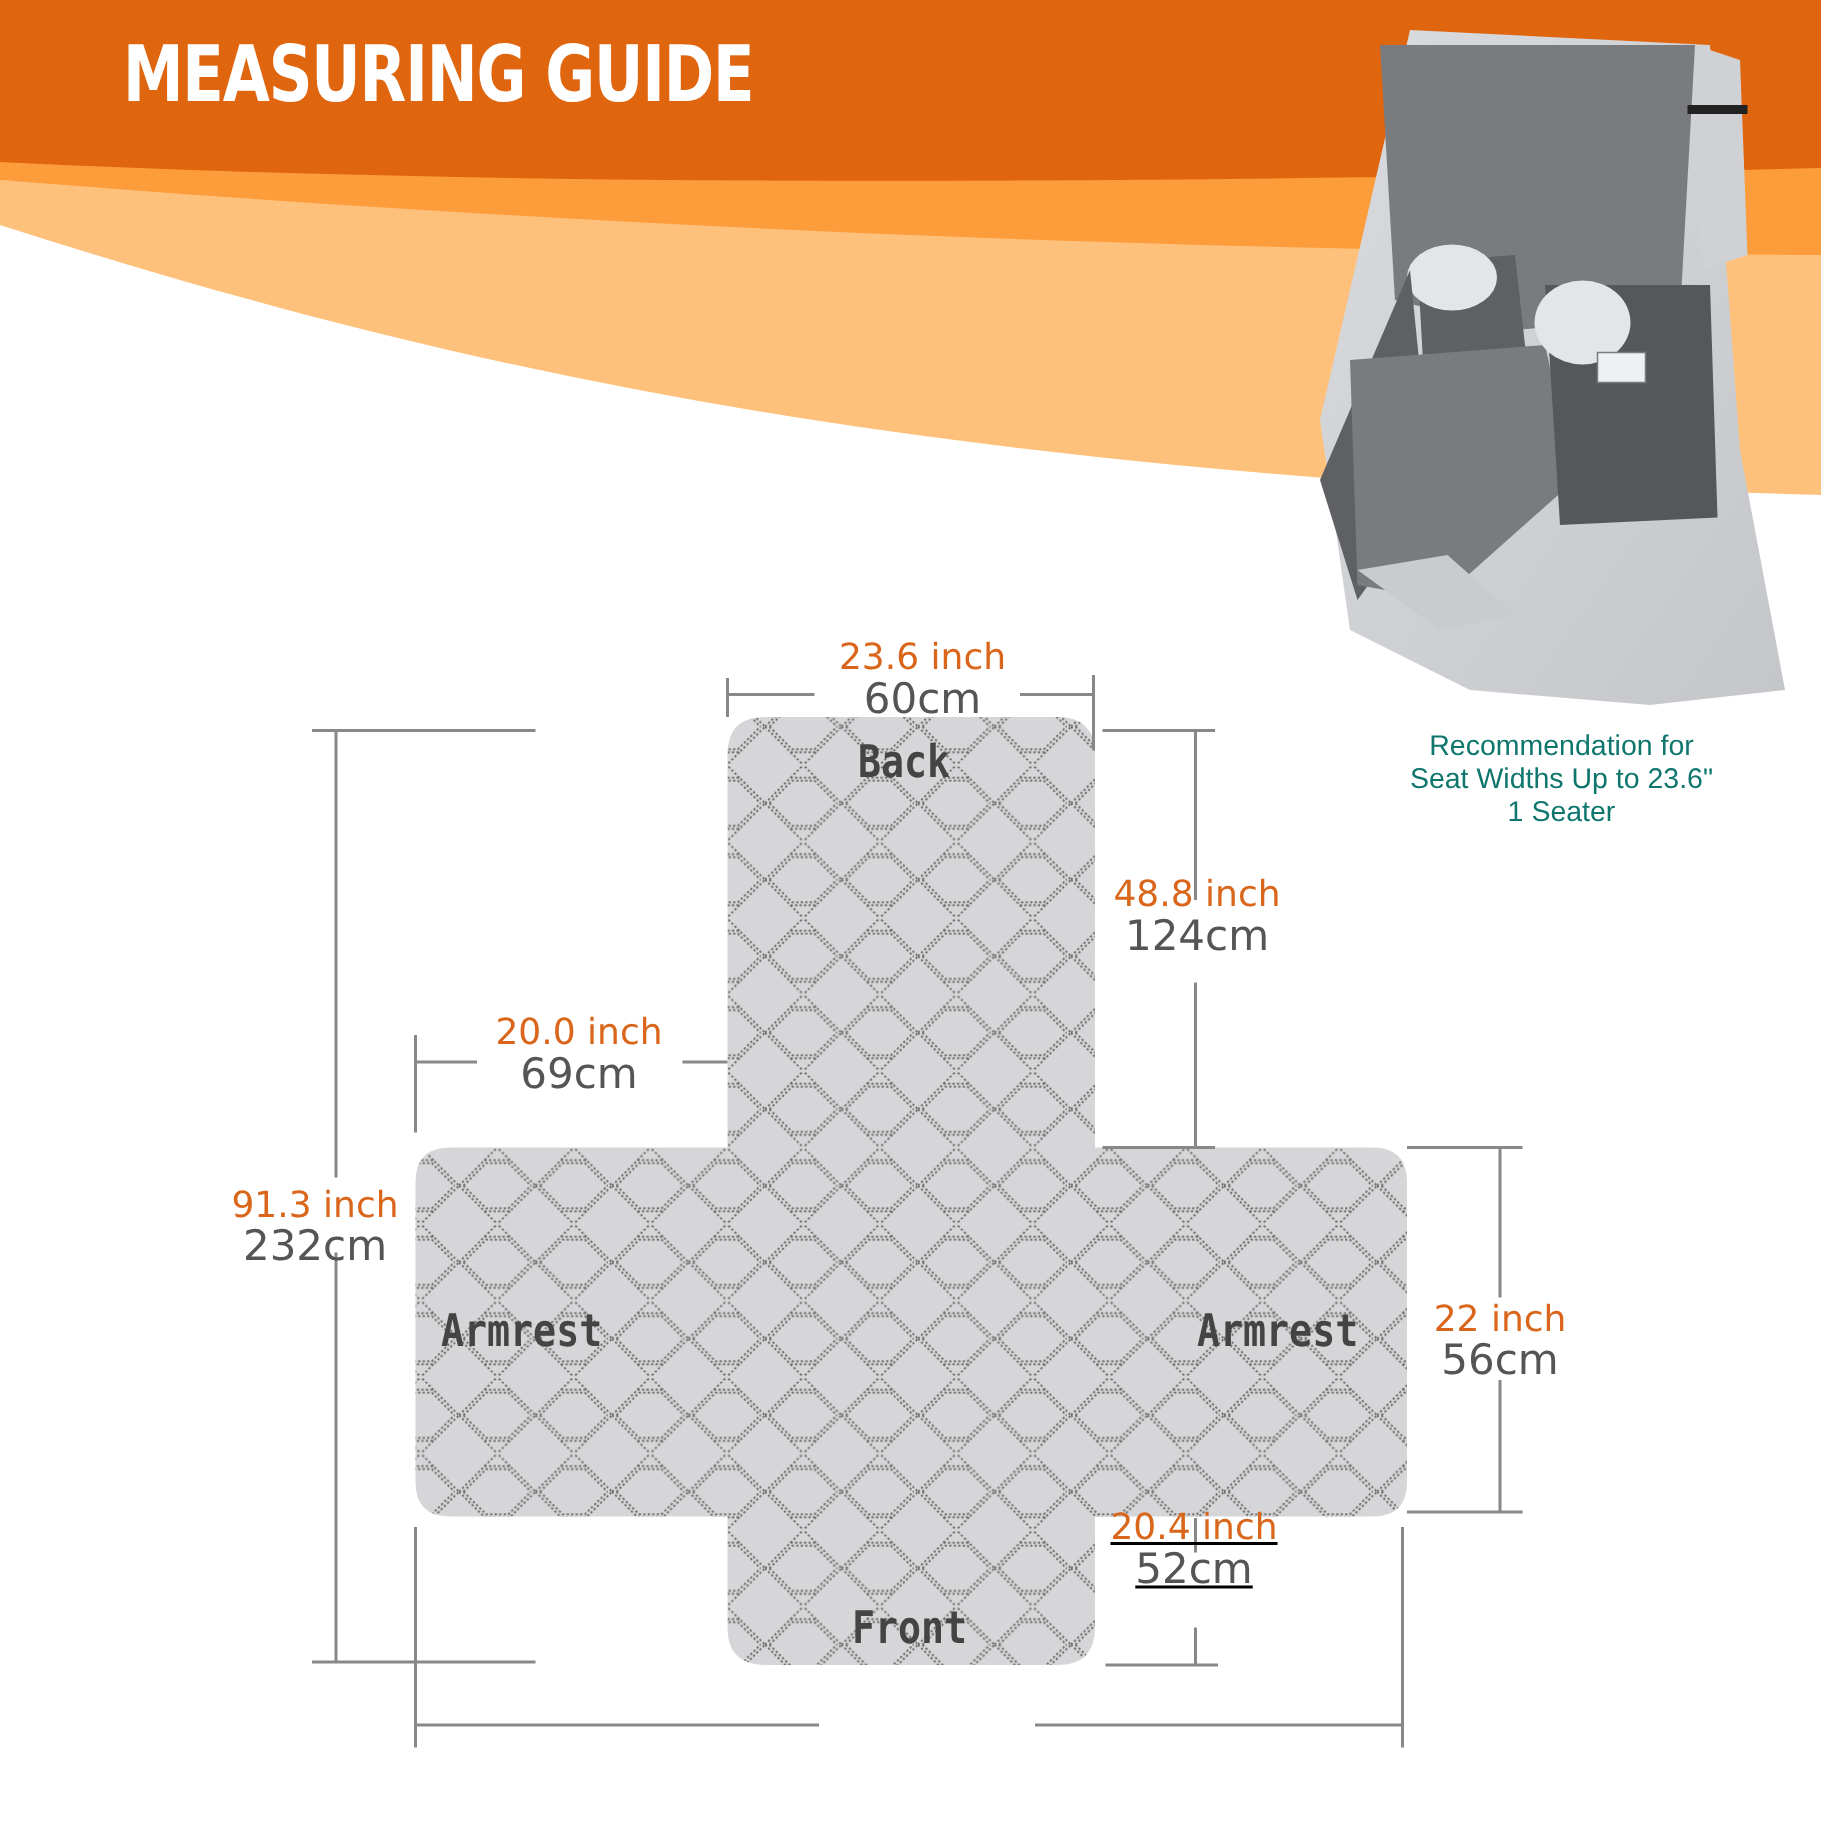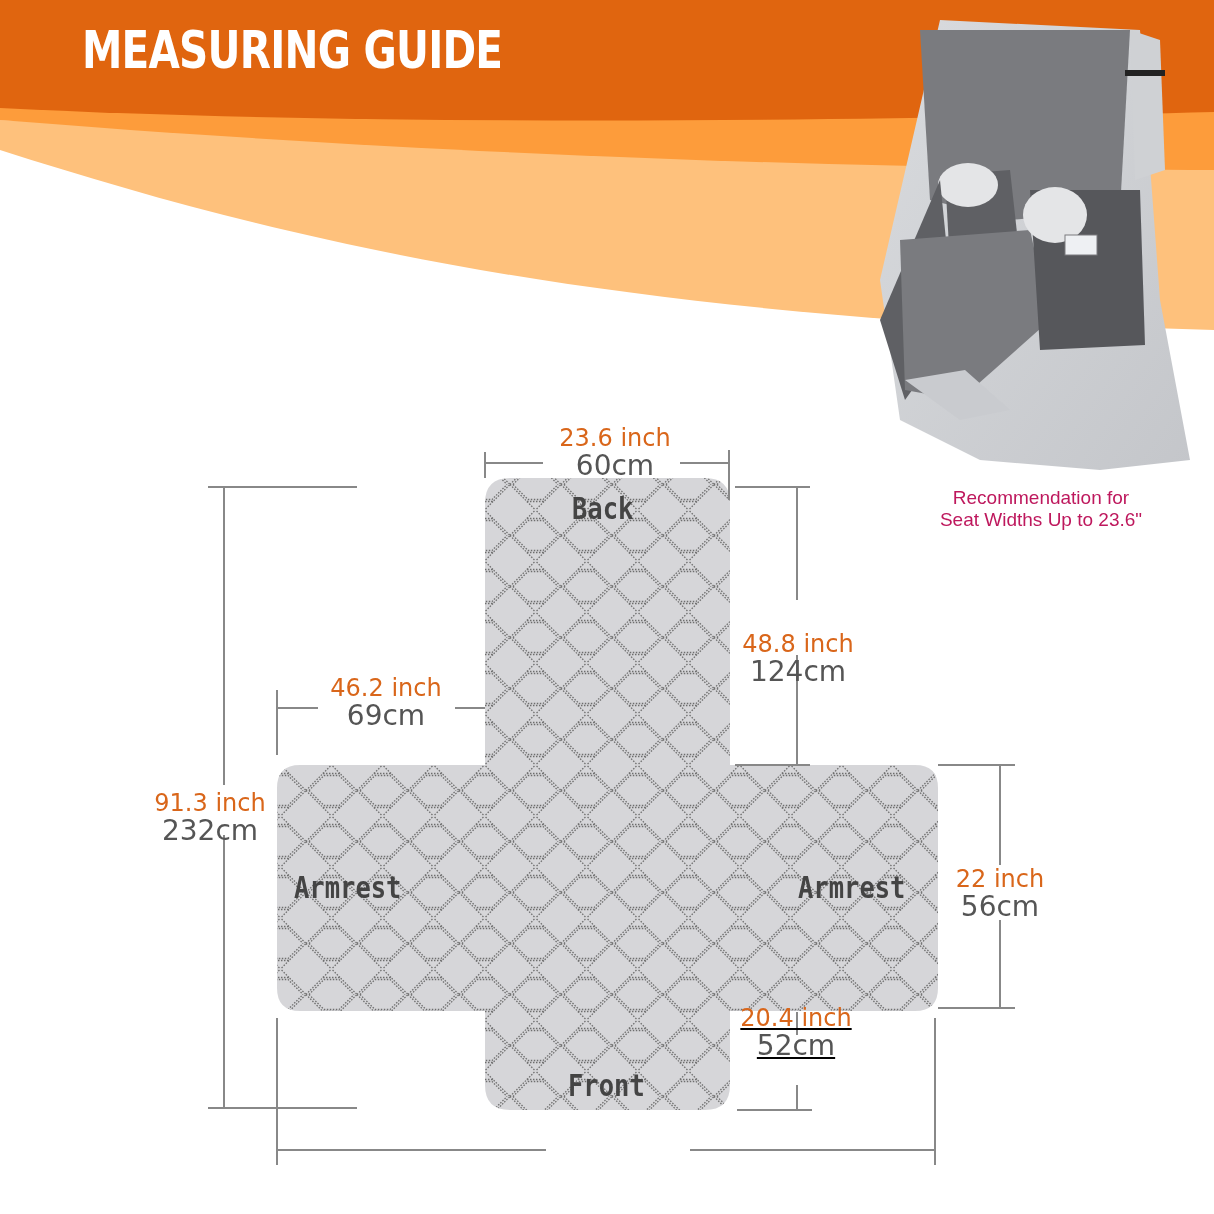--- a/index.html
+++ b/index.html
@@ -3,21 +3,21 @@
 <meta charset="utf-8">
 <style>
   html,body{margin:0;padding:0;background:#ffffff;}
   #canvas{position:relative;width:1214px;height:1214px;overflow:hidden;background:#ffffff;font-family:"Liberation Sans",sans-serif;}
   #bg-svg{position:absolute;left:0;top:0;width:1214px;height:1214px;}
   .title{position:absolute;left:82px;top:20px;font-family:"DejaVu Sans",sans-serif;font-weight:bold;font-size:52px;color:#ffffff;letter-spacing:-1px;transform:scaleX(0.78);transform-origin:left top;white-space:nowrap;}
   .dim{position:absolute;text-align:center;line-height:1;}
   .dim .inch{display:block;font-family:"DejaVu Sans",sans-serif;font-size:24px;color:#d9661a;white-space:nowrap;}
   .dim .cm{display:block;font-family:"DejaVu Sans",sans-serif;font-size:28px;color:#555555;margin-top:2px;white-space:nowrap;}
   .part-label{position:absolute;font-family:"DejaVu Sans Mono",monospace;font-weight:bold;font-size:30px;color:#444444;white-space:nowrap;transform:scaleX(0.85);transform-origin:left top;}
-  .reco{position:absolute;left:906px;top:487px;width:270px;text-align:center;font-family:"Liberation Sans",sans-serif;font-size:19px;line-height:22px;color:#be185d;}
+  .reco{position:absolute;left:906px;top:487px;width:270px;text-align:center;font-family:"Liberation Sans",sans-serif;font-size:19px;line-height:22px;color:#0f766e;}
 </style>
 </head>
 <body>
 
 <div id="canvas">
 
   <svg id="bg-svg" viewBox="0 0 1214 1214" xmlns="http://www.w3.org/2000/svg">
     <defs>
       <pattern id="quilt" patternUnits="userSpaceOnUse" width="51" height="51" x="0" y="0">
         <rect width="51" height="51" fill="#d6d6d9"></rect>
@@ -97,39 +97,40 @@
       <line x1="277" y1="1150" x2="546" y2="1150"></line>
       <line x1="690" y1="1150" x2="935" y2="1150"></line>
     </g>
   </svg>
 
   <div class="title">MEASURING GUIDE</div>
 
   <div class="reco">
     <div>Recommendation for</div>
     <div>Seat Widths Up to 23.6"</div>
+    <div>1 Seater</div>
   </div>
 
   <div class="part-label" style="left:572px;top:491px;">Back</div>
   <div class="part-label" style="left:294px;top:870px;">Armrest</div>
   <div class="part-label" style="left:798px;top:870px;">Armrest</div>
   <div class="part-label" style="left:568px;top:1068px;">Front</div>
 
   <div class="dim" style="left:548px;top:426px;width:134px;">
     <span class="inch">23.6 inch</span>
     <span class="cm">60cm</span>
   </div>
 
-  <div class="dim" style="left:730px;top:632px;width:136px;">
+  <div class="dim" style="left:730px;top:584px;width:136px;">
     <span class="inch">48.8 inch</span>
     <span class="cm">124cm</span>
   </div>
 
   <div class="dim" style="left:318px;top:676px;width:136px;">
-    <span class="inch">46.2 inch</span>
+    <span class="inch">20.0 inch</span>
     <span class="cm">69cm</span>
   </div>
 
   <div class="dim" style="left:142px;top:791px;width:136px;">
     <span class="inch">91.3 inch</span>
     <span class="cm">232cm</span>
   </div>
 
   <div class="dim" style="left:940px;top:867px;width:120px;">
     <span class="inch">22 inch</span>

